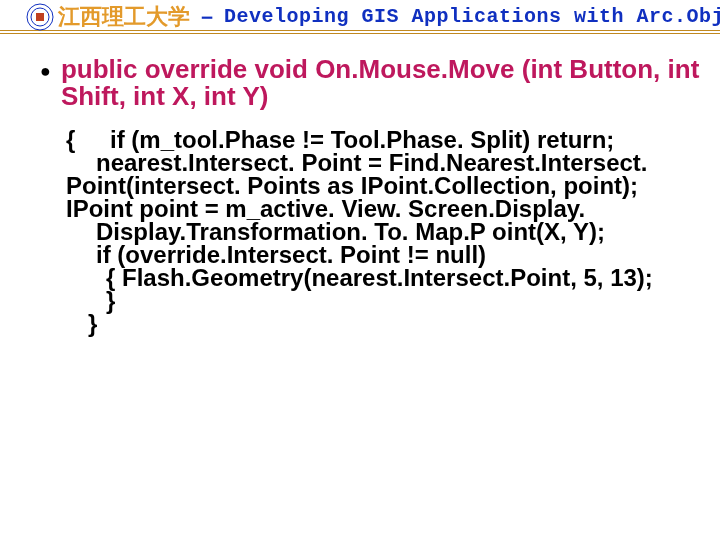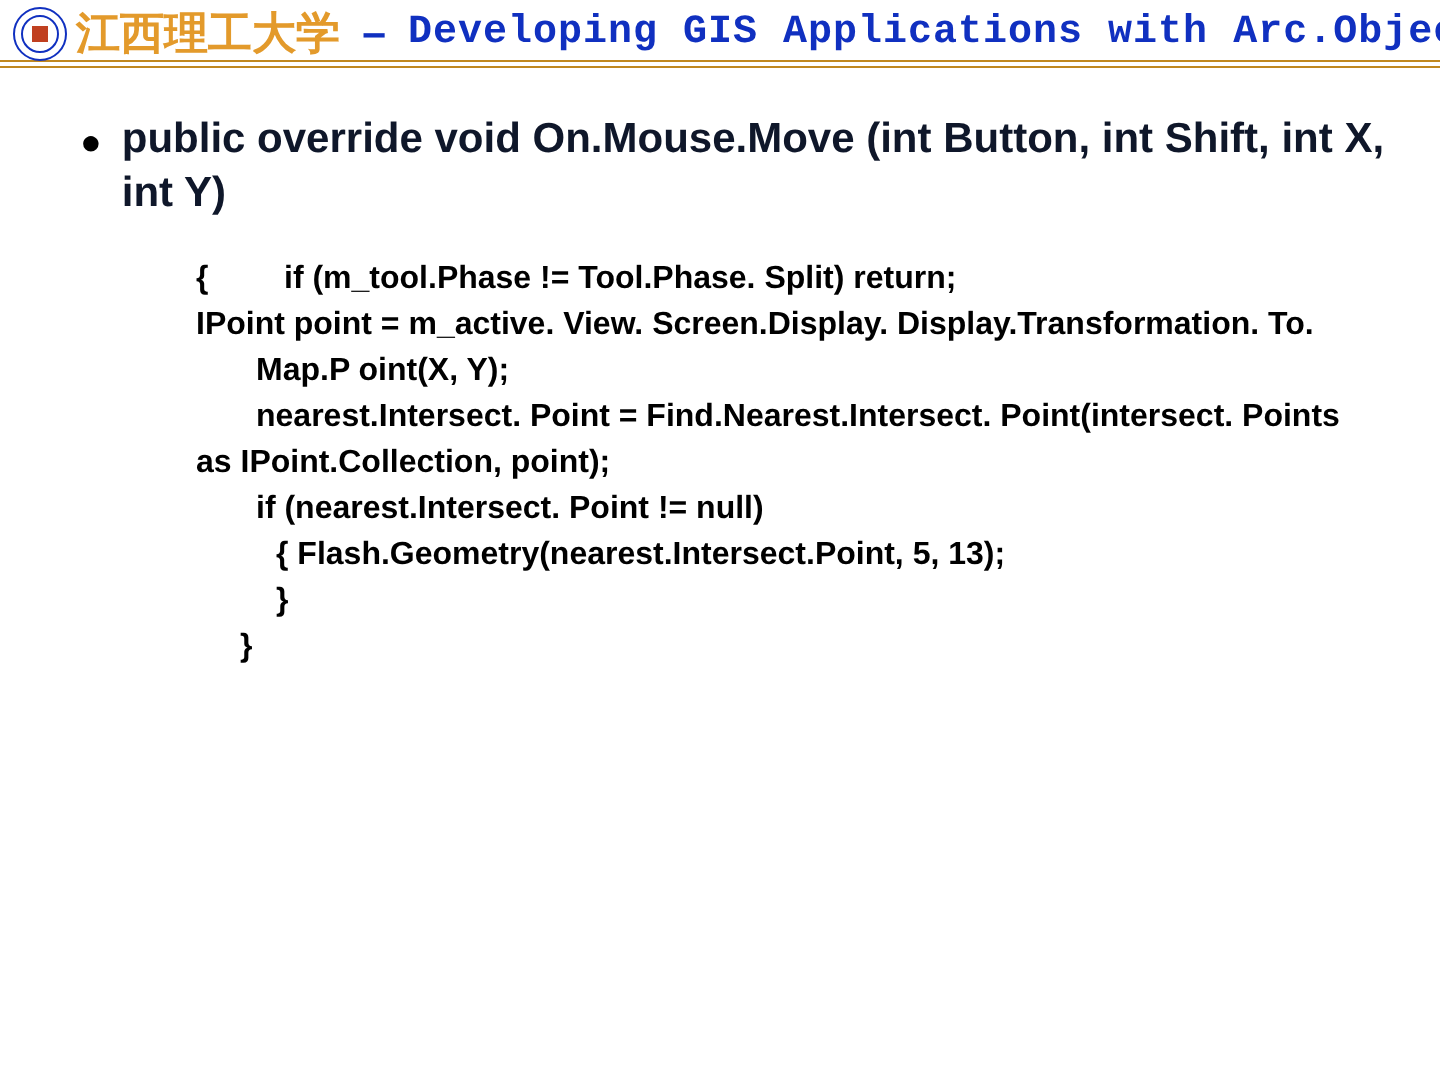--- a/index.html
+++ b/index.html
@@ -11,20 +11,21 @@
     font-family: Arial, "Microsoft YaHei", sans-serif;
     overflow: hidden;
   }
   .header {
     position: relative;
     height: 34px;
     width: 100%;
     border-bottom: 4px double #c08820;
     box-sizing: border-box;
     padding-top: 3px;
+    padding-left: 20px;
   }
   .header-inner {
     position: relative;
     height: 100%;
     display: flex;
     align-items: center;
     padding-left: 6px;
   }
   .logo {
     width: 28px;
@@ -65,30 +66,30 @@
     align-items: flex-start;
   }
   .bullet {
     font-size: 18px;
     line-height: 26px;
     color: #000;
     margin-right: 10px;
     margin-top: 2px;
   }
   .main-line {
-    font-size: 21px;
+    font-size: 26px;
     line-height: 27px;
     font-weight: bold;
-    color: #0f172a;
+    color: #be185d;
   }
   .code-block {
     margin-top: 18px;
-    margin-left: 58px;
+    margin-left: 26px;
     margin-right: 12px;
-    font-size: 16px;
+    font-size: 24px;
     line-height: 23px;
     font-weight: bold;
     color: #000;
   }
   .code-block .line { margin-bottom: 0; }
   .indent1 { padding-left: 30px; }
   .brace-open { display:inline-block; width: 44px; }
 </style>
 </head>
 <body>
@@ -112,21 +113,21 @@
 
   <div class="bullet-row">
     <div class="bullet">●</div>
     <div class="main-line">public override void On.Mouse.Move (int Button, int Shift, int X, int Y)</div>
   </div>
 
   <div class="code-block">
     <div class="line">
       <span class="brace-open">{</span><span>if (m_tool.Phase != Tool.Phase. Split) return;</span>
     </div>
+    <div class="line" style="text-indent:30px;">nearest.Intersect. Point = Find.Nearest.Intersect. Point(intersect. Points as IPoint.Collection, point);</div>
     <div class="line indent1" style="text-indent:-30px; padding-left:30px; margin-left:0;">IPoint point = m_active. View. Screen.Display. Display.Transformation. To. Map.P oint(X, Y);</div>
-    <div class="line" style="text-indent:30px;">nearest.Intersect. Point = Find.Nearest.Intersect. Point(intersect. Points as IPoint.Collection, point);</div>
-    <div class="line" style="padding-left:30px;">if (nearest.Intersect. Point != null)</div>
+    <div class="line" style="padding-left:30px;">if (override.Intersect. Point != null)</div>
     <div class="line" style="padding-left:40px;">{   Flash.Geometry(nearest.Intersect.Point, 5, 13);</div>
     <div class="line" style="padding-left:40px;">}</div>
     <div class="line" style="padding-left:22px;">}</div>
   </div>
 
 </div>
 
 </body></html>

